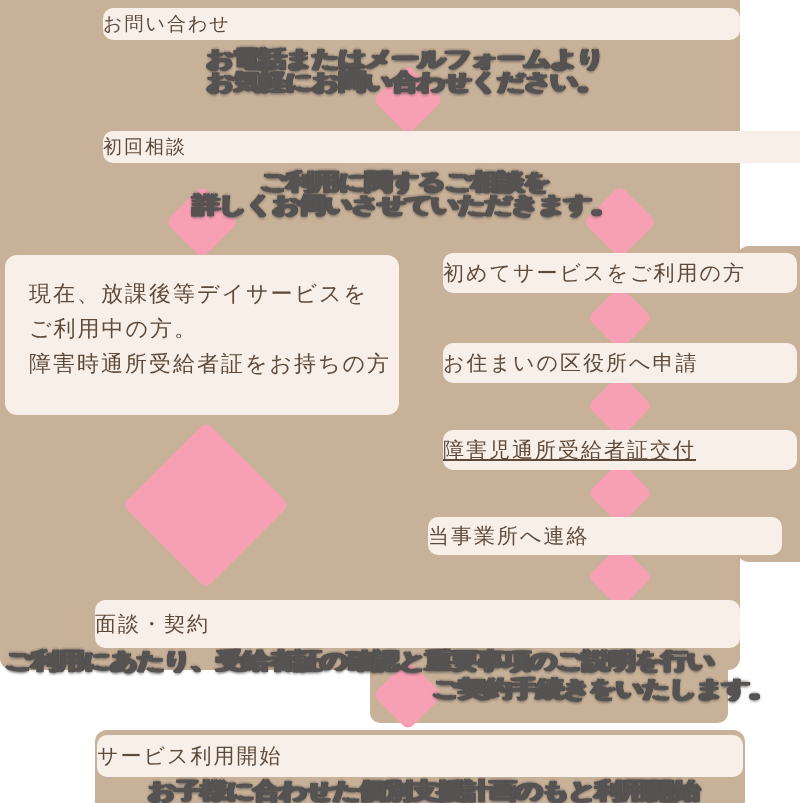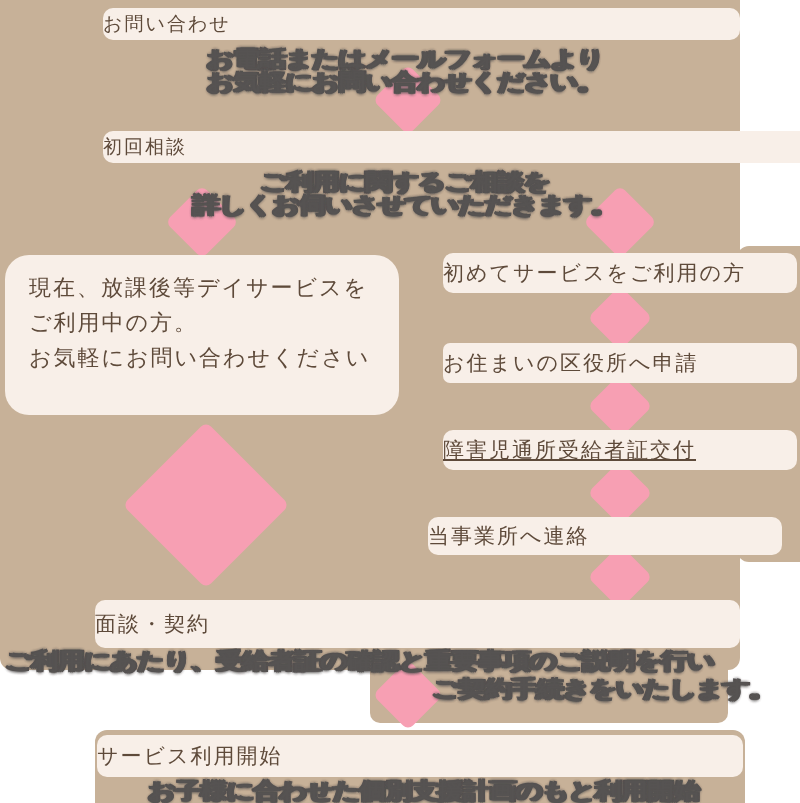--- a/index.html
+++ b/index.html
@@ -27,26 +27,26 @@
   .blob.centered{text-align:center;}
   
   .stepbox{
     position:absolute;z-index:4;background:#f8efe8;border-radius:10px;
     color:#5e4a3a;display:flex;align-items:center;justify-content:flex-start;
     font-size:20px;letter-spacing:2px;
   }
   .box-contact{left:103px;top:8px;width:637px;height:32px;font-size:19px;}
   .box-first-consult{left:103px;top:131px;width:728px;height:32px;font-size:19px;}
   .box-note{
-    left:5px;top:255px;width:394px;height:160px;border-radius:24px;
-    display:block;padding:15px 0 0 24px;box-sizing:border-box;
+    left:5px;top:255px;width:394px;height:160px;border-radius:12px;
+    display:block;padding:21px 0 0 24px;box-sizing:border-box;
     font-size:22px;line-height:35px;letter-spacing:2px;
   }
   .box-first-time{left:443px;top:253px;width:354px;height:40px;font-size:21px;}
-  .box-apply{left:443px;top:343px;width:354px;height:40px;font-size:21px;border-radius:7px;}
+  .box-apply{left:443px;top:343px;width:354px;height:40px;font-size:21px;}
   .box-cert{left:443px;top:430px;width:354px;height:40px;font-size:21px;text-decoration:underline;}
   .box-office{left:428px;top:517px;width:354px;height:38px;font-size:21px;}
   .box-interview{left:95px;top:600px;width:645px;height:48px;font-size:21px;}
   .box-start{left:97px;top:735px;width:646px;height:42px;font-size:21px;}
 </style>
 </head>
 <body>
 
 <div id="stage">
 
@@ -81,21 +81,21 @@
     <span>お問い合わせ</span>
   </div>
 
   <div class="stepbox box-first-consult">
     <span>初回相談</span>
   </div>
 
   <div class="stepbox box-note">
     <div>現在、放課後等デイサービスを</div>
     <div>ご利用中の方。</div>
-    <div>お気軽にお問い合わせください</div>
+    <div>障害時通所受給者証をお持ちの方</div>
   </div>
 
   <div class="stepbox box-first-time">
     <span>初めてサービスをご利用の方</span>
   </div>
 
   <div class="stepbox box-apply">
     <span>お住まいの区役所へ申請</span>
   </div>
 

